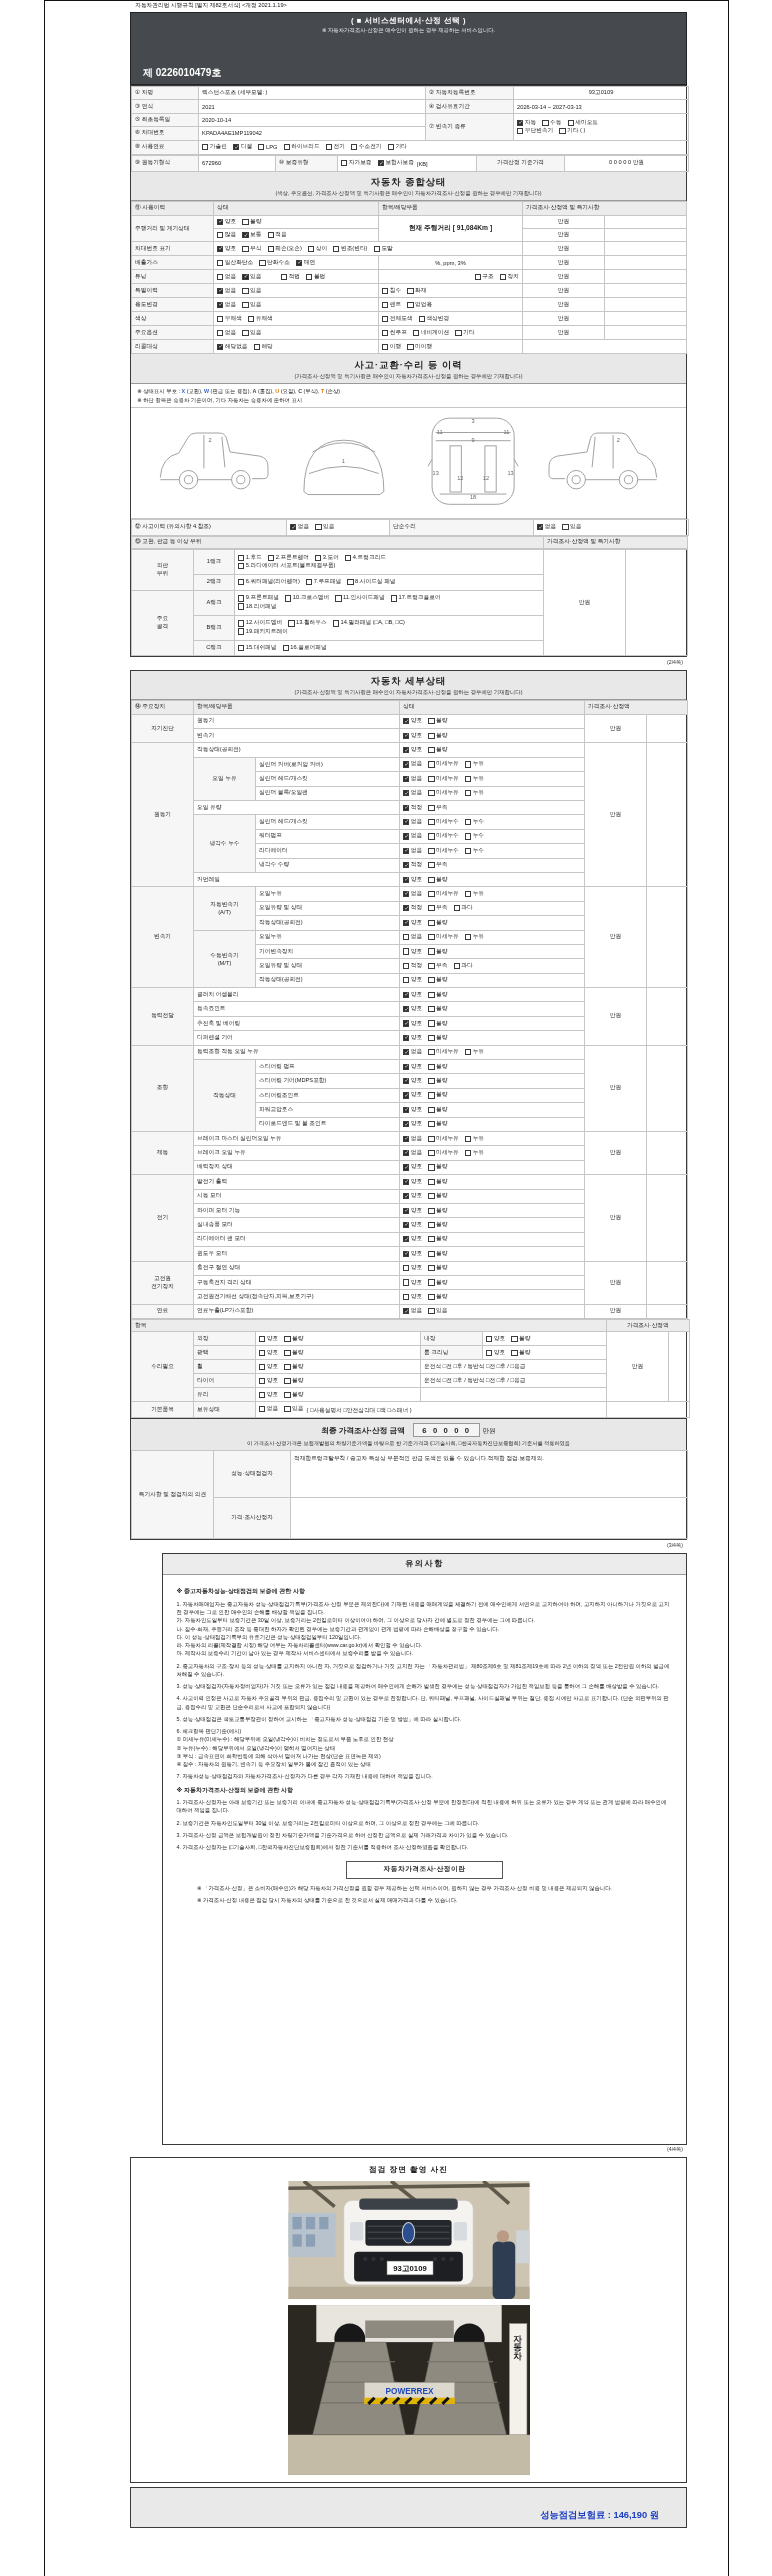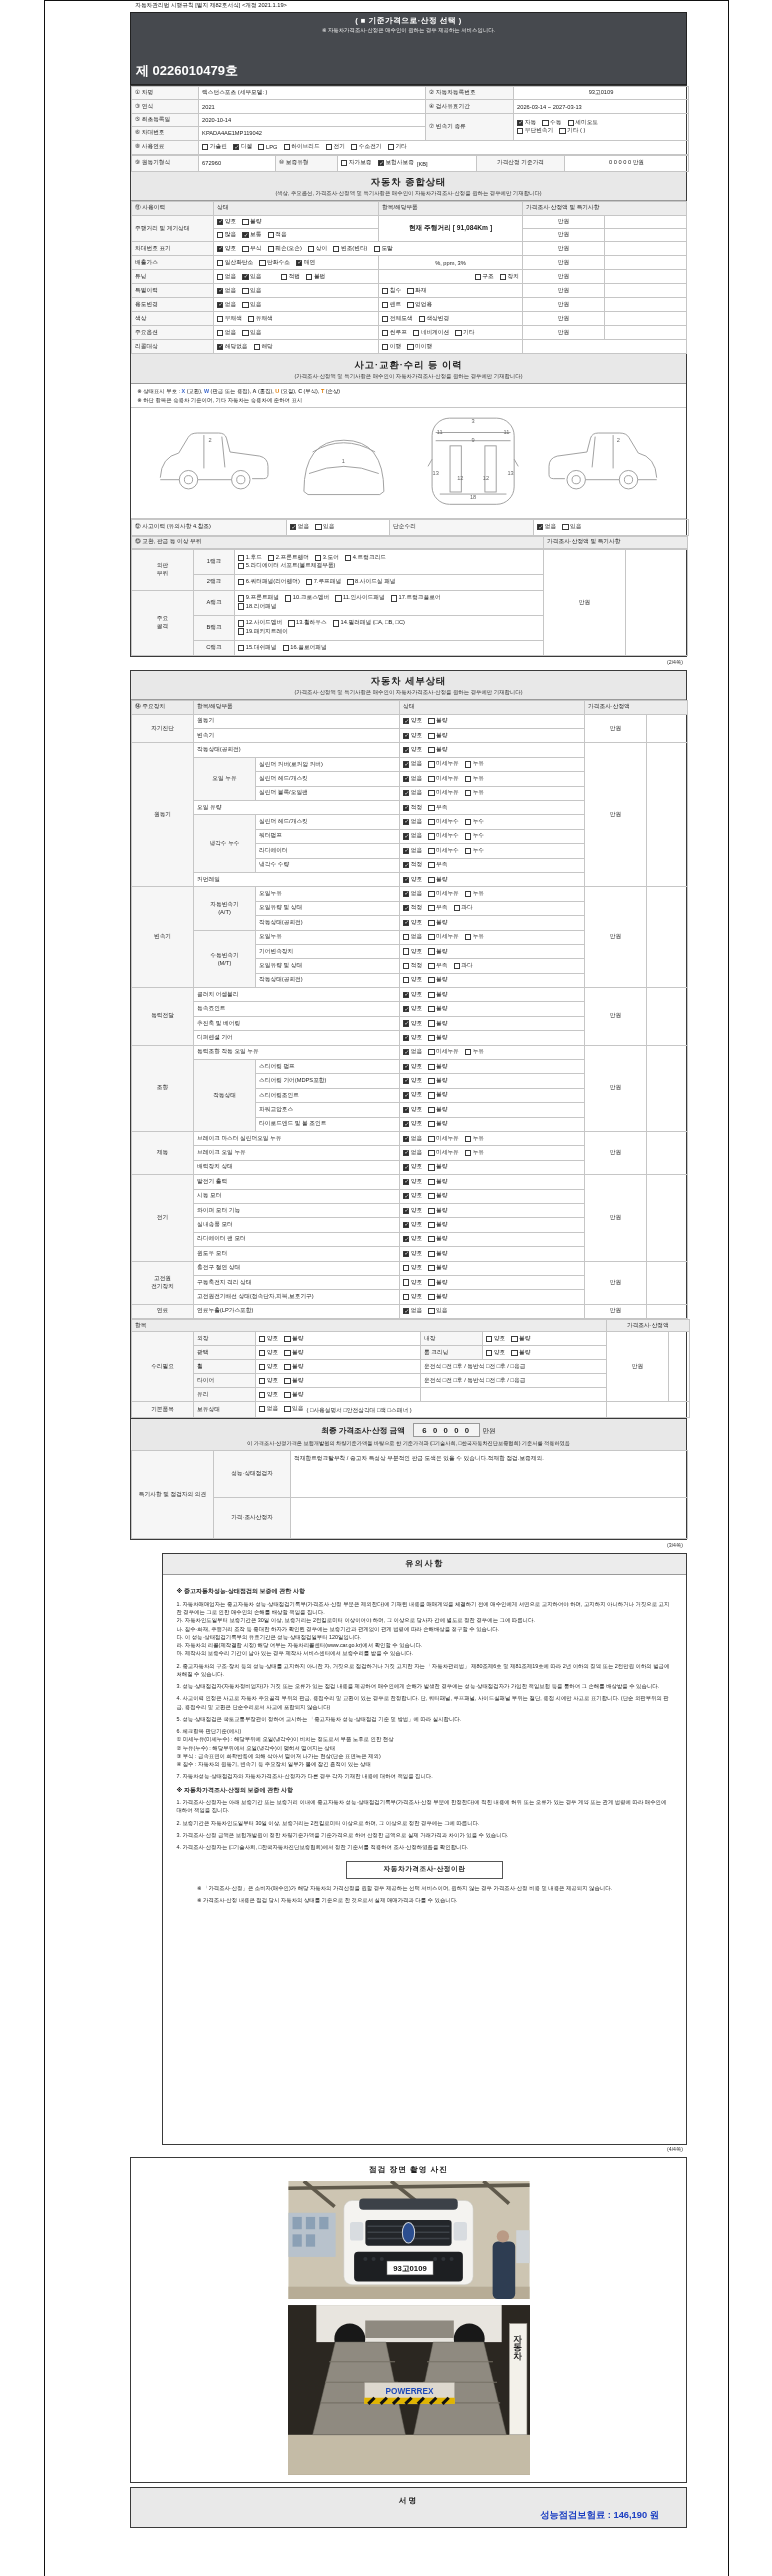--- a/index.html
+++ b/index.html
@@ -7,21 +7,21 @@
         font-family:"Liberation Sans","DejaVu Sans",sans-serif;color:#222;}
   .vline{position:absolute;top:0;bottom:0;width:0.5px;background:#111;}
   .hline{position:absolute;left:44px;right:44px;top:0;height:0.5px;background:#111;}
   .col{position:absolute;left:130px;width:557px;top:0;}
   .refline{font-size:5.7px;color:#111;padding:1.5px 0 2.6px 5.2px;}
   
   .dhdr{background:#46494e;color:#fff;height:73px;position:relative;border:0.5px solid #222;box-sizing:border-box;}
   .dt{font-size:14px;font-weight:bold;letter-spacing:1px;text-align:center;padding-top:9.3px;}
   .ds{text-align:center;font-size:7.7px;font-weight:bold;margin-top:2.6px;letter-spacing:0.5px;}
   .dn{text-align:center;font-size:5.4px;color:#e9e9e9;margin-top:1.5px;}
-  .docno{position:absolute;left:5px;bottom:4.1px;font-size:13px;font-weight:bold;}
+  .docno{position:absolute;left:12px;bottom:4.1px;font-size:10px;font-weight:bold;}
   
   .box{border:1px solid #3a3a3a;background:#fff;box-sizing:border-box;}
   .sechdr{background:#e8e8e8;text-align:center;padding:4.1px 0 3.1px;border-bottom:0.5px solid #9a9a9a;}
   .sechdr .t{font-size:9.3px;font-weight:bold;letter-spacing:1px;}
   .sechdr .n{font-size:5.4px;color:#333;margin-top:1.5px;}
   table{border-collapse:collapse;table-layout:fixed;width:100%;}
   td{border:0.5px solid #c6c6c6;font-size:5.7px;padding:1px 3.1px;vertical-align:middle;overflow:hidden;}
   td.lab{background:#f6f6f6;}
   td.lab2{background:#f6f6f6;}
   td.hd{background:#ececec;}
@@ -70,21 +70,21 @@
 
 <div class="page">
   <div class="hline"></div>
   <div class="vline" style="left:44px"></div>
   <div class="vline" style="left:728px"></div>
 
   <div class="col">
     <div class="refline">자동차관리법 시행규칙 [별지 제82호서식] &lt;개정 2021.1.19&gt;</div>
 
     <div class="dhdr">
-      <div class="ds">( ■ 기준가격으로·산정 선택 )</div>
+      <div class="ds">( ■ 서비스센터에서·산정 선택 )</div>
       <div class="dn">※ 자동차가격조사·산정은 매수인이 원하는 경우 제공하는 서비스입니다.</div>
       <div class="docno">제 0226010479호</div>
     </div>
 
     <div class="box">
       <table id="t-basic">
           <colgroup>
             <col style="width: 67px;">
             <col style="width: 227px;">
             <col style="width: 88px;">
@@ -1041,19 +1041,18 @@
             <line x1="252" y1="192" x2="264" y2="180"></line>
             <line x1="276" y1="192" x2="288" y2="180"></line>
             <line x1="300" y1="192" x2="312" y2="180"></line>
           </g>
         <rect x="430" y="36" width="34" height="216" fill="#f3f1ea" stroke="#9a958c"></rect>
         <text x="447" y="70" text-anchor="middle" font-size="17" font-weight="bold" fill="#222" style="writing-mode:tb">자동차</text>
       </svg>
     </div>
 
     <div class="sign">
-      <div class="t">서명</div>
       <div class="fee">성능점검보험료 : 146,190 원</div>
     </div>
 
   </div>
 </div>
 
 
 </body></html>

